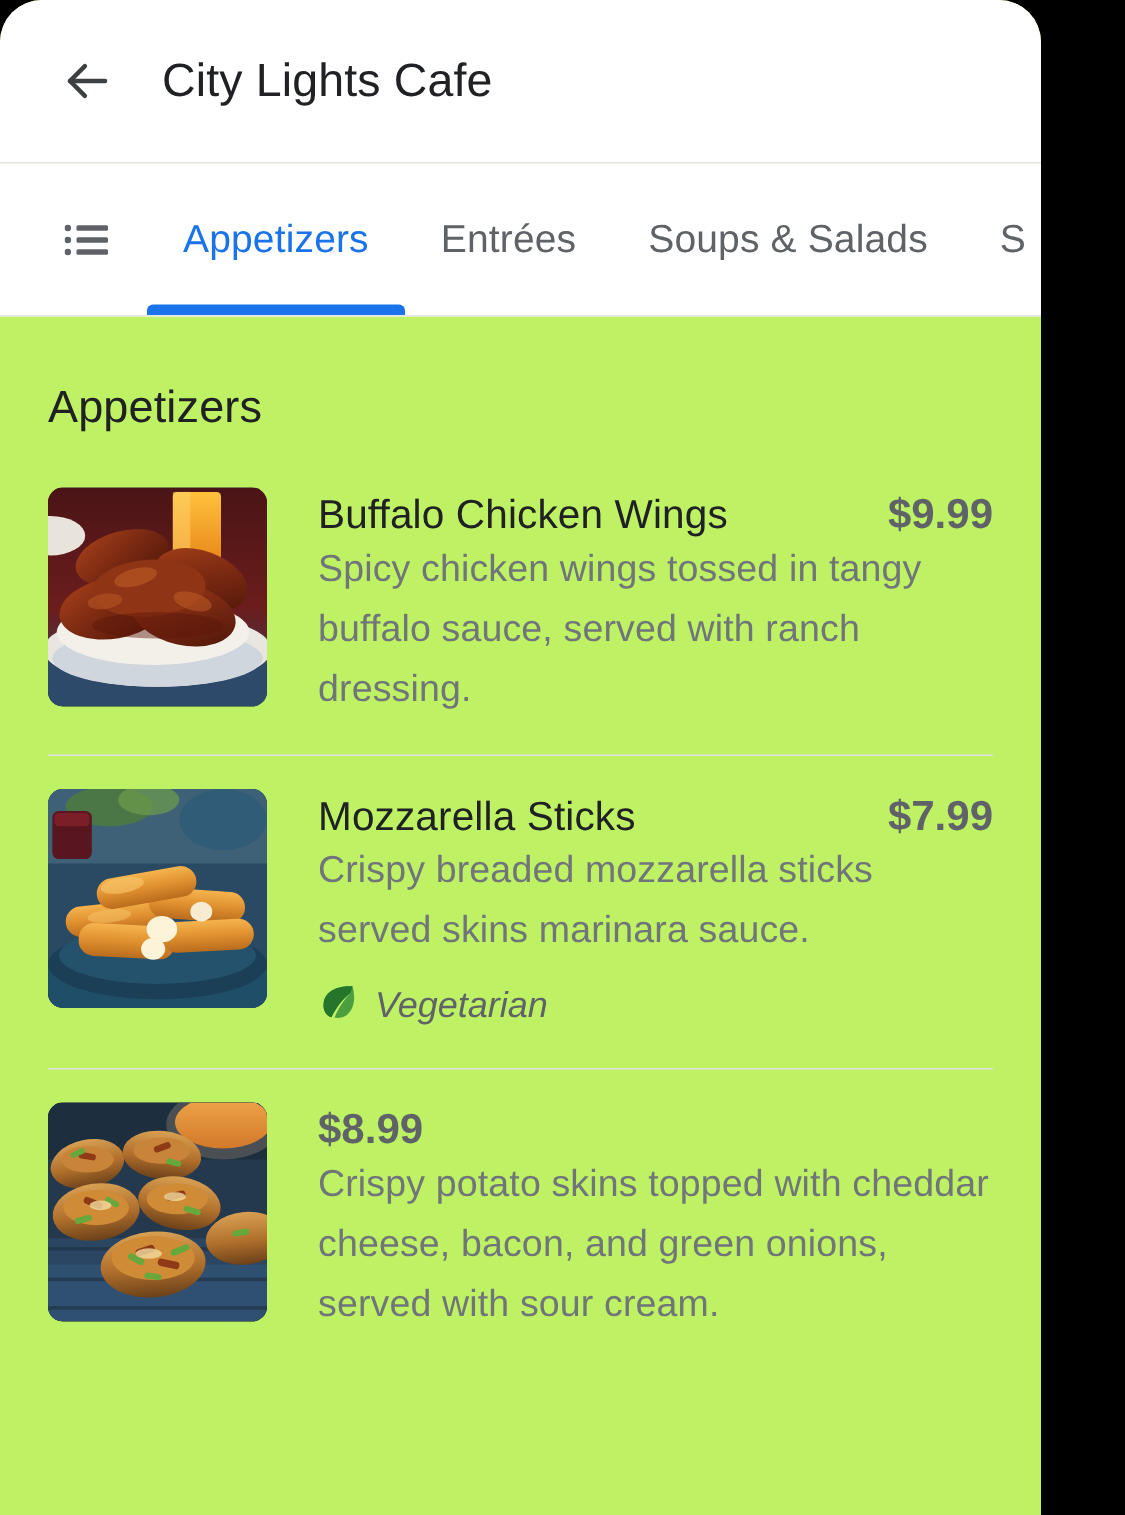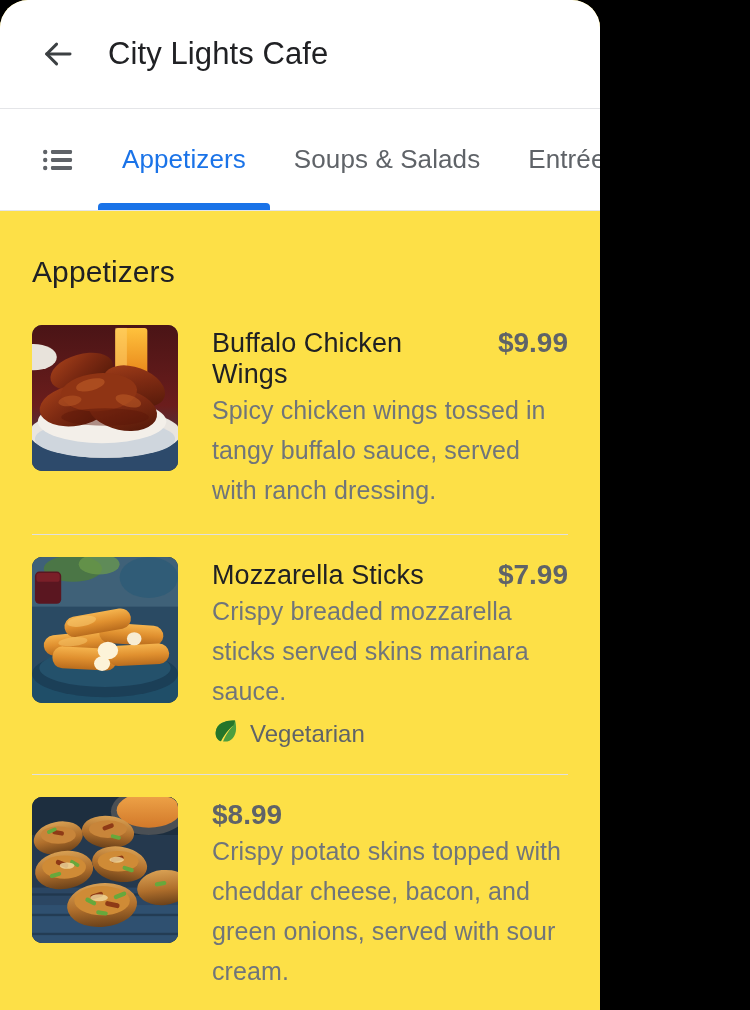--- a/index.html
+++ b/index.html
@@ -7,23 +7,23 @@
   html, body {
     width: 750px;
     height: 1010px;
     background: #000000;
     font-family: "Liberation Sans", "DejaVu Sans", sans-serif;
     overflow: hidden;
   }
 
   .phone-frame {
     position: relative;
-    width: 600px;
+    width: 694px;
     height: 1010px;
-    background: #fde047;
+    background: #bef264;
     border-top-left-radius: 28px;
     border-top-right-radius: 28px;
     overflow: hidden;
   }
 
   
   .app-header {
     position: relative;
     height: 109px;
     background: #ffffff;
@@ -183,21 +183,22 @@
     margin-top: 0;
     font-size: 25px;
     line-height: 40px;
     color: #70757a;
     letter-spacing: 0.1px;
   }
 
   .item-tags {
     display: flex;
     gap: 12px;
-    margin-top: 6px;
+    margin-top: 14px;
+    font-style: italic;
   }
 
   .tag {
     display: flex;
     align-items: center;
     gap: 11px;
     font-size: 24px;
     color: #5f6368;
   }
 
@@ -236,24 +237,24 @@
         <rect x="8" y="10.1" width="21" height="3.8" rx="1.1"></rect>
         <rect x="8" y="18.1" width="21" height="3.8" rx="1.1"></rect>
       </svg>
     </div>
 
     <div class="tabs">
       <div class="tab active">
         <span>Appetizers</span>
       </div>
       <div class="tab">
+        <span>Entrées</span>
+      </div>
+      <div class="tab">
         <span>Soups &amp; Salads</span>
-      </div>
-      <div class="tab">
-        <span>Entrées</span>
       </div>
       <div class="tab">
         <span>S</span>
       </div>
     </div>
   </div>
 
   <div class="menu-body">
 
     <div class="section-title">Appetizers</div>

